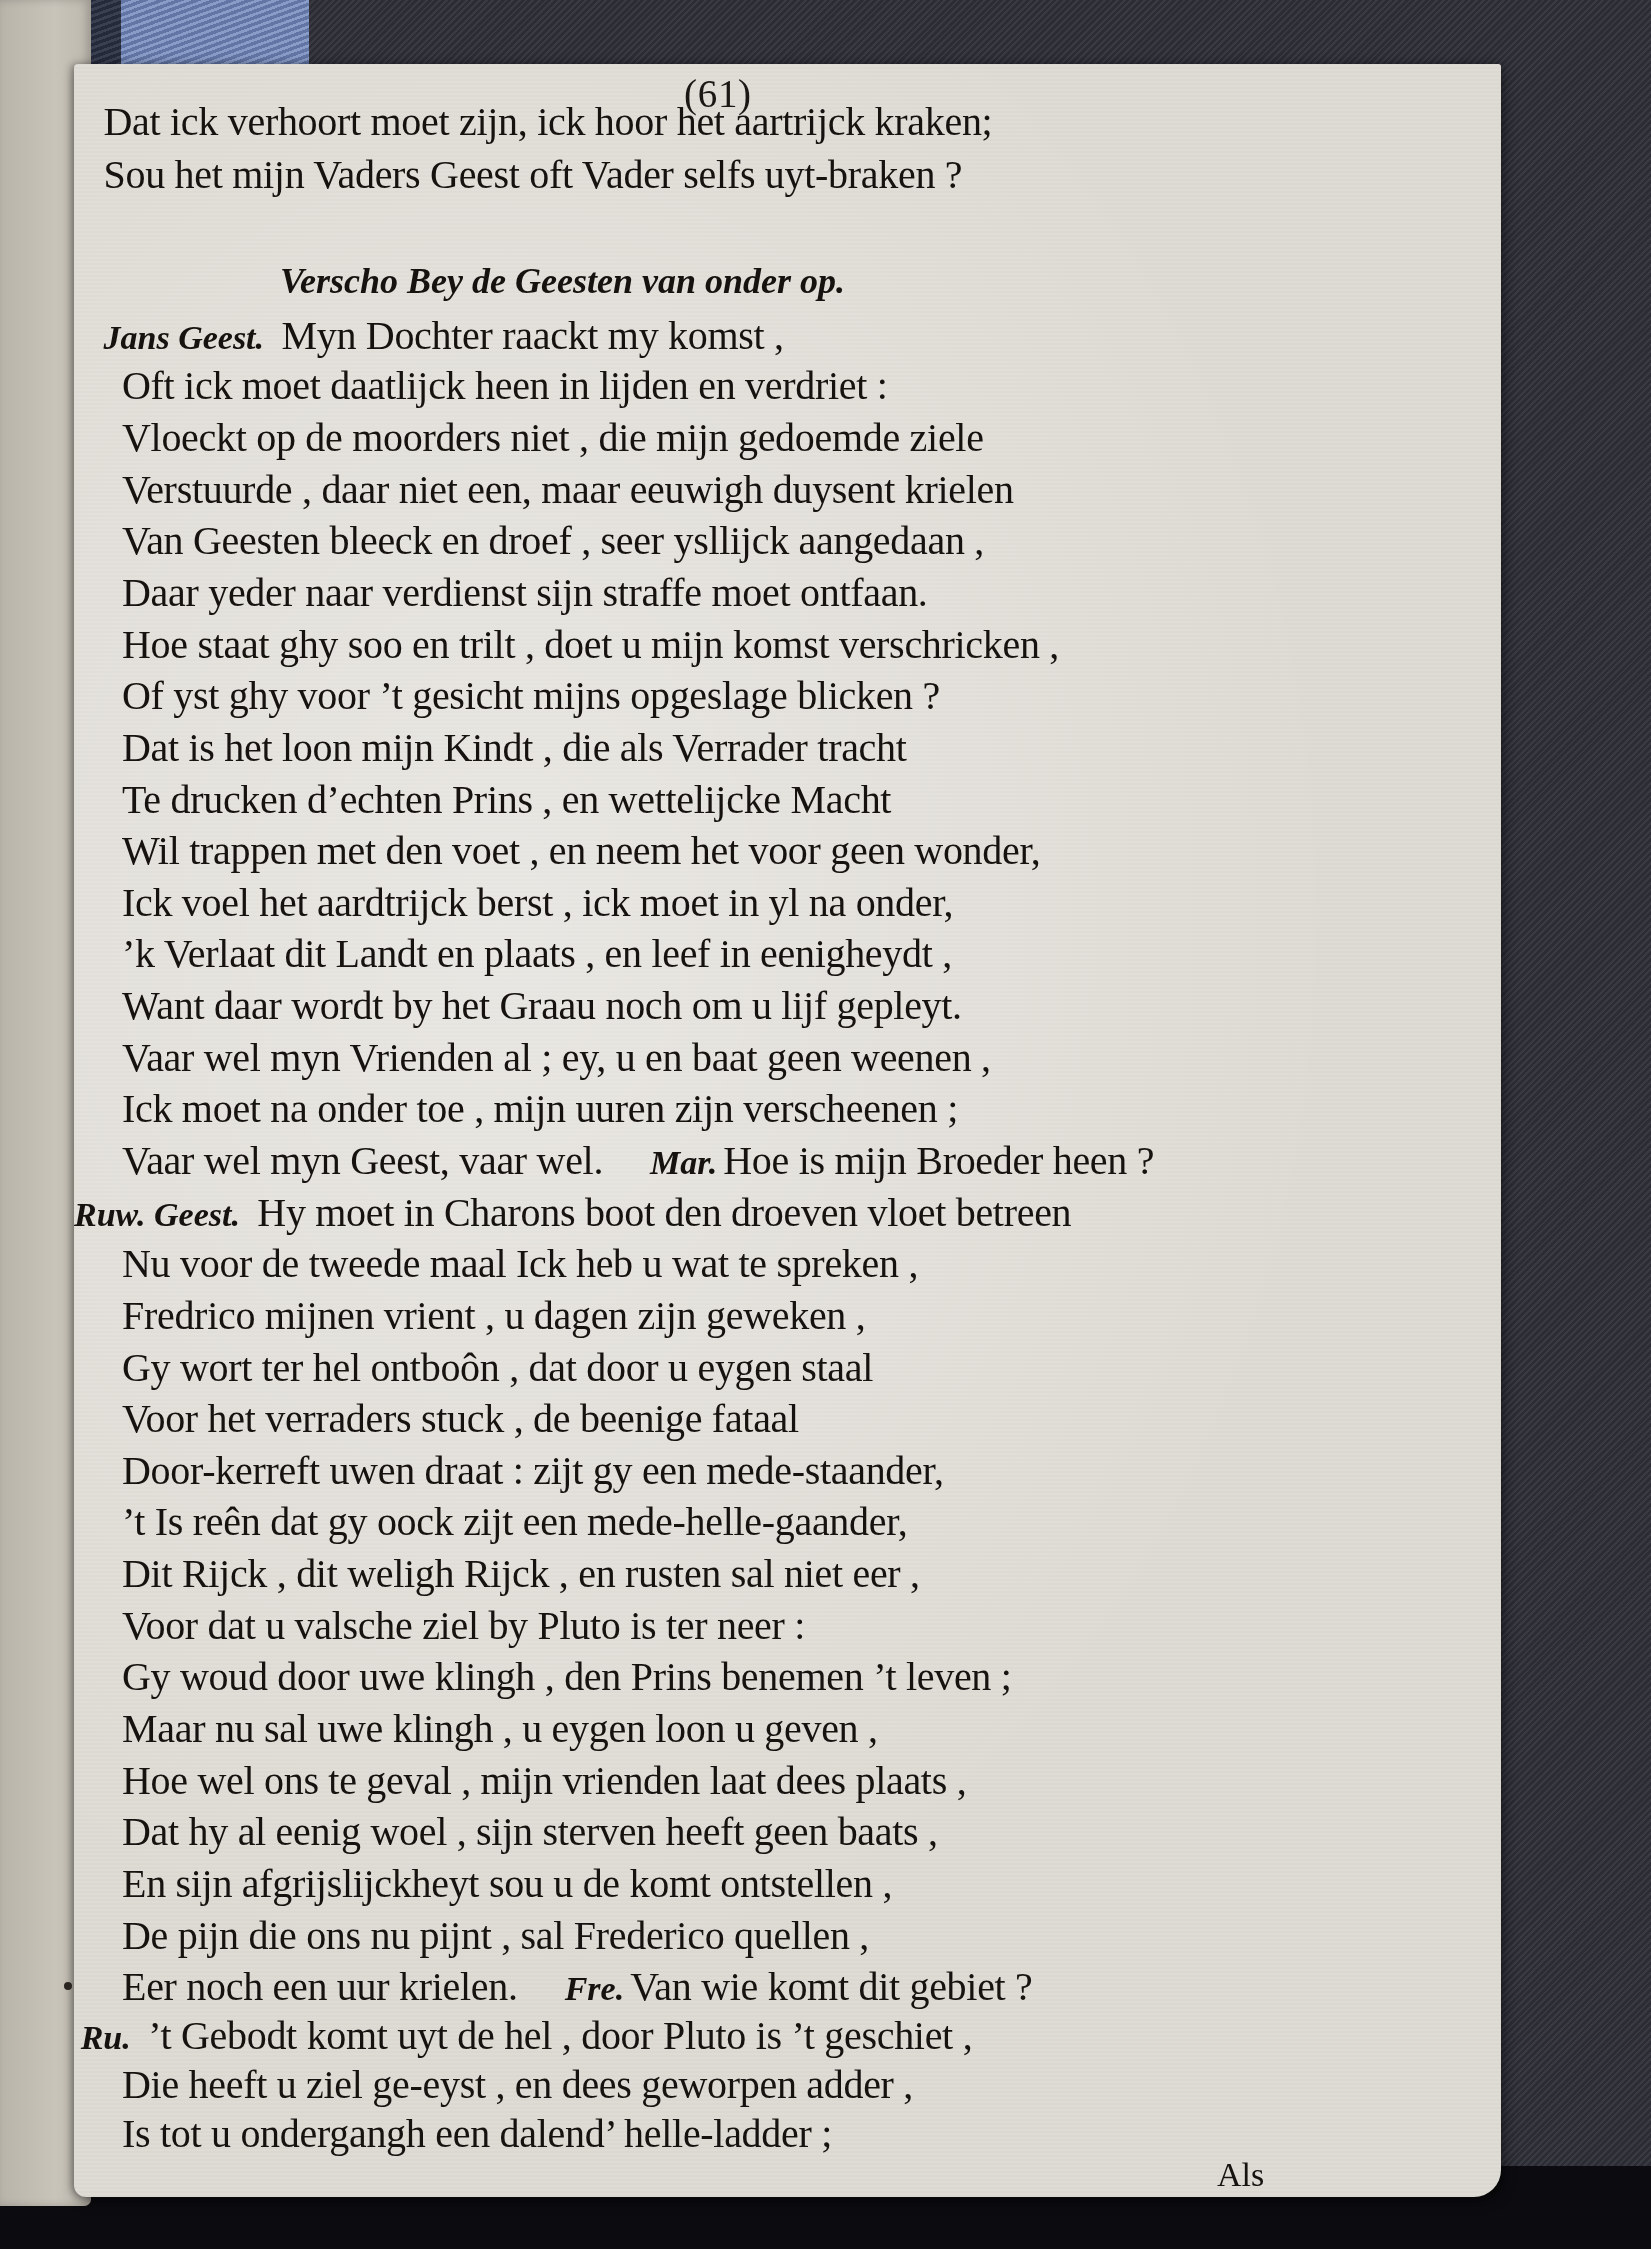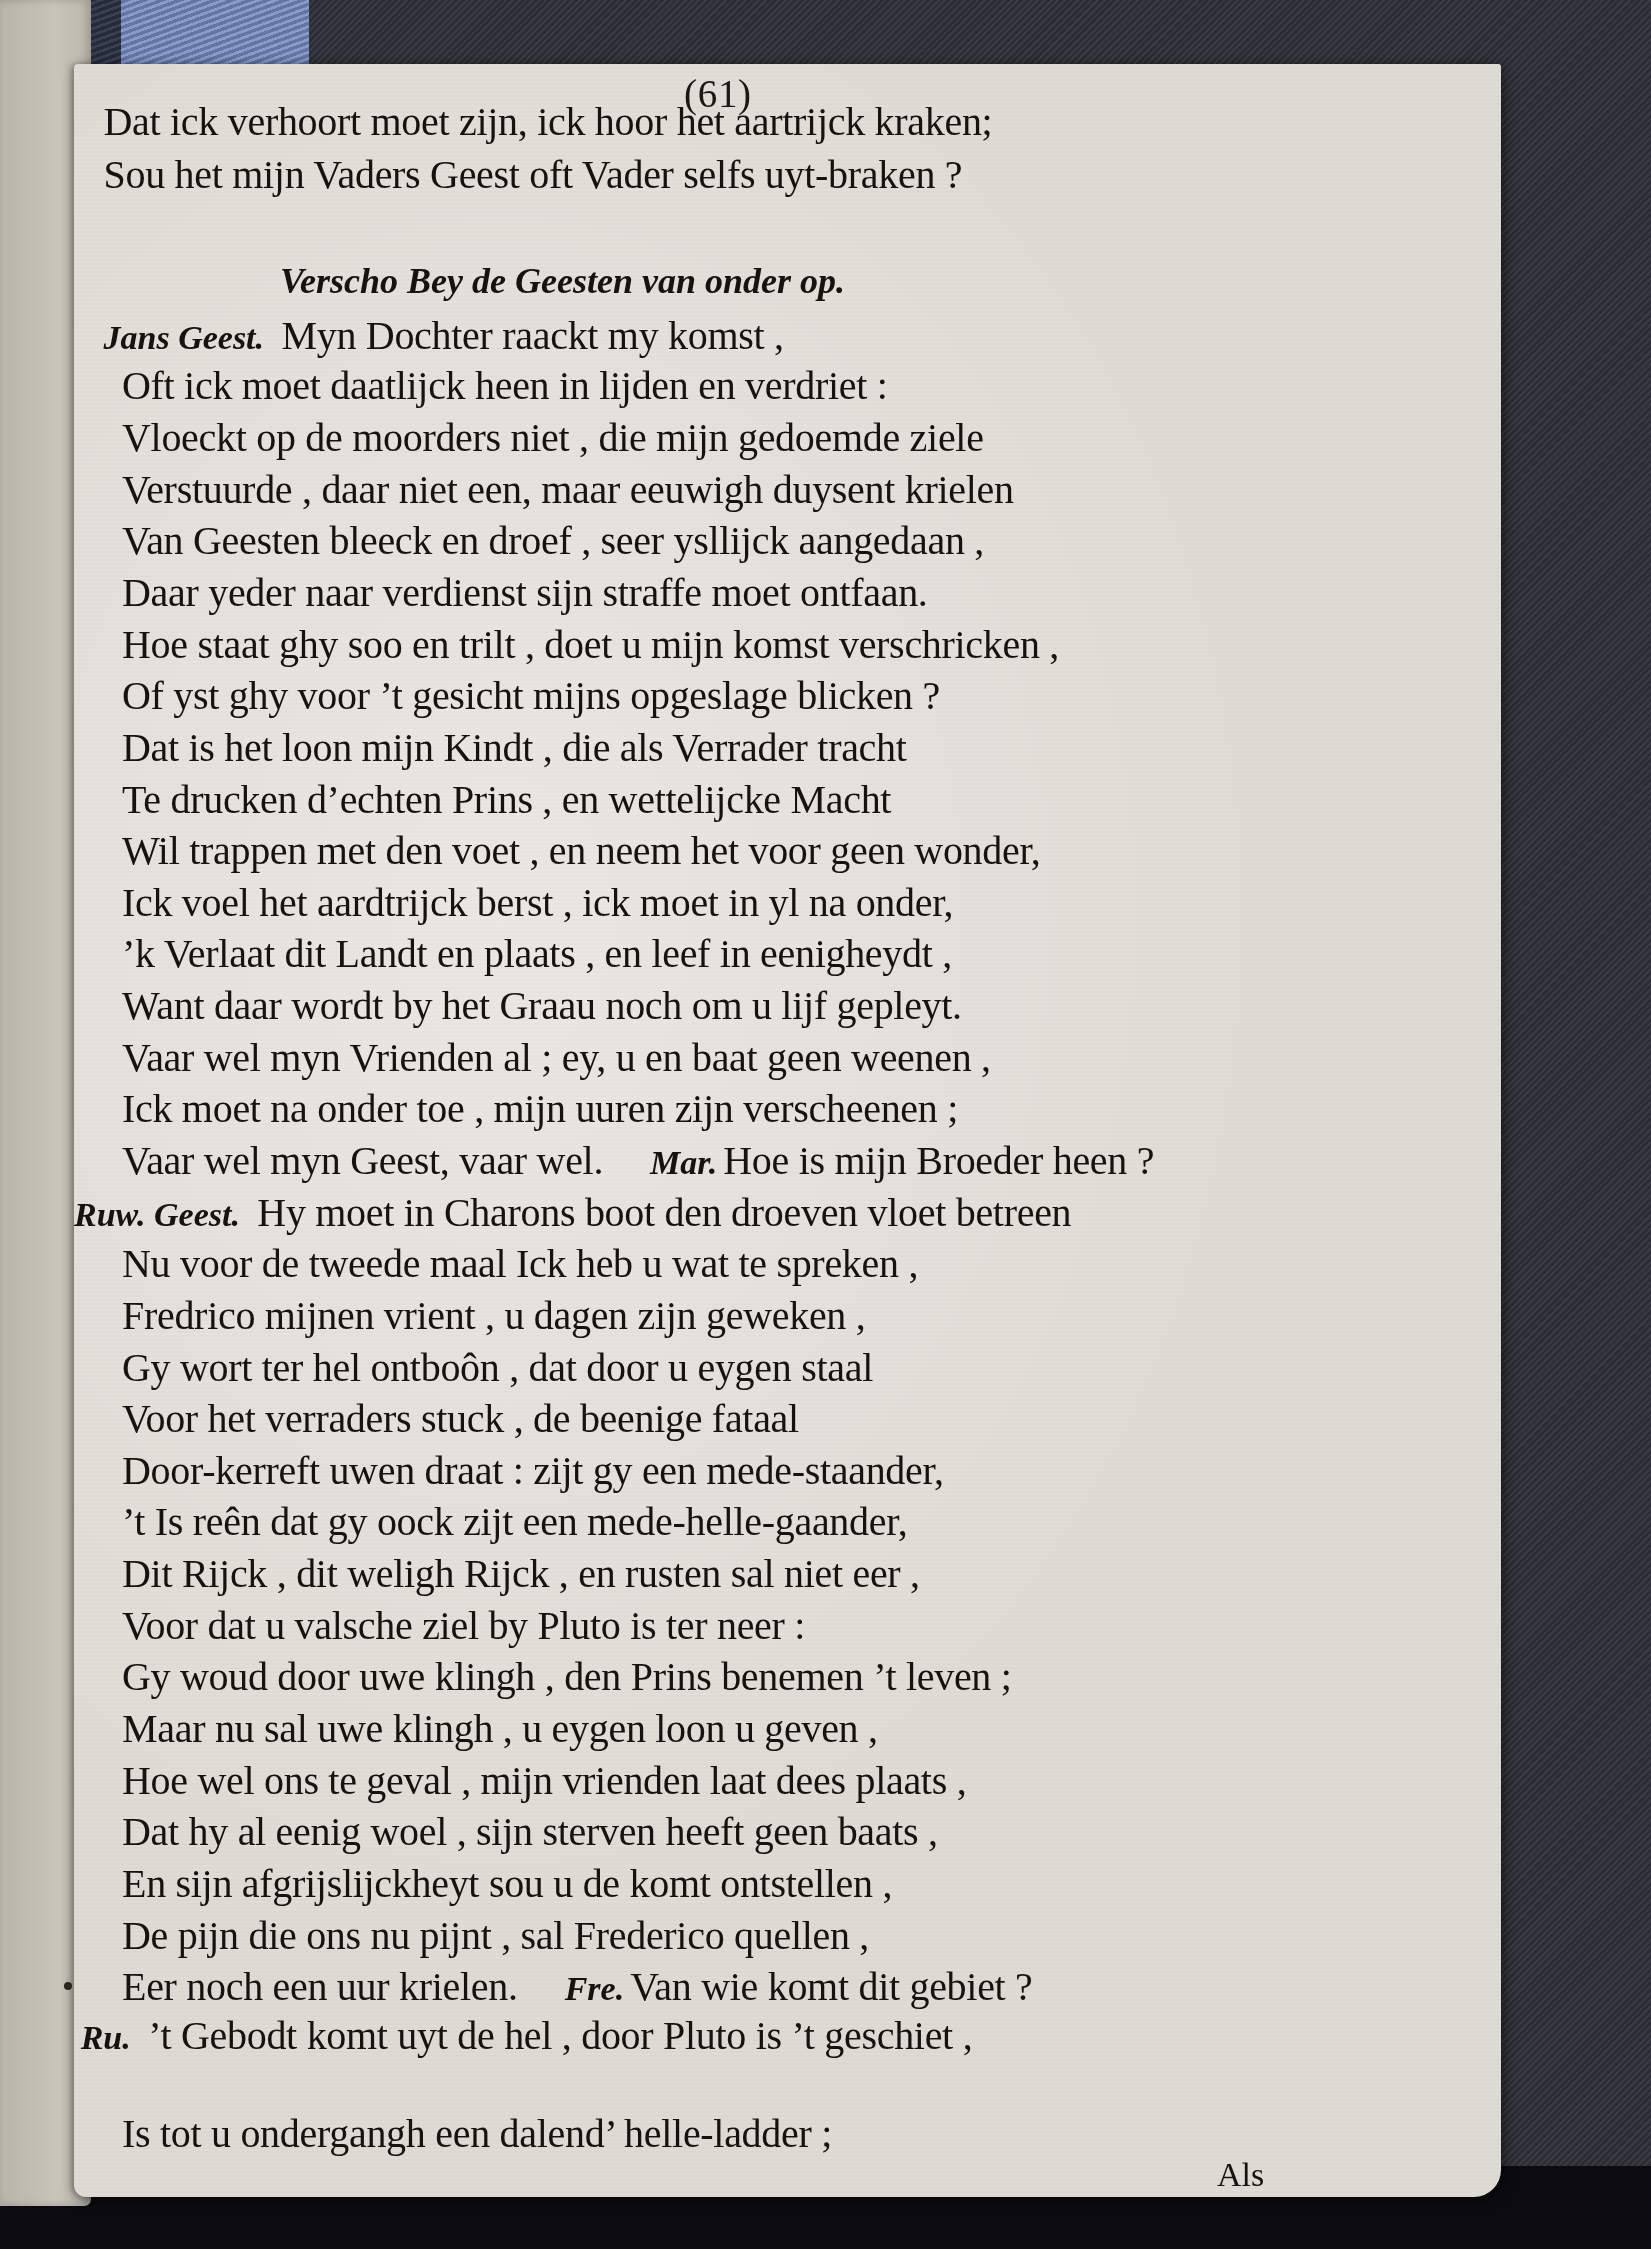--- a/index.html
+++ b/index.html
@@ -170,20 +170,21 @@
     <div class="line verse" style="top:1796px">En sijn afgrijslijckheyt sou u de komt ontstellen ,</div>
     <div class="line verse" style="top:1848px">De pijn die ons nu pijnt , sal Frederico quellen ,</div>
 
     <div class="line verse" style="top:1899px">
       <span>Eer noch een uur krielen.</span><span class="speaker inline">Fre.</span><span>Van wie komt dit gebiet ?</span>
     </div>
 
     <div class="line" style="top:1948px; left:6.7px">
       <span class="speaker lead">Ru.</span><span>’t Gebodt komt uyt de hel , door Pluto is ’t geschiet ,</span>
     </div>
+    <div class="line verse" style="top:1997px">Die heeft u ziel ge-eyst , en dees geworpen adder ,</div>
     <div class="line verse" style="top:2046px">Is tot u ondergangh een dalend’ helle-ladder ;</div>
   </div>
 
   <div class="catchword" style="top:2092px">Als</div>
 </div>
 
 <div class="binding-mark" style="top:1982px"></div>
 
 
 </body></html>

